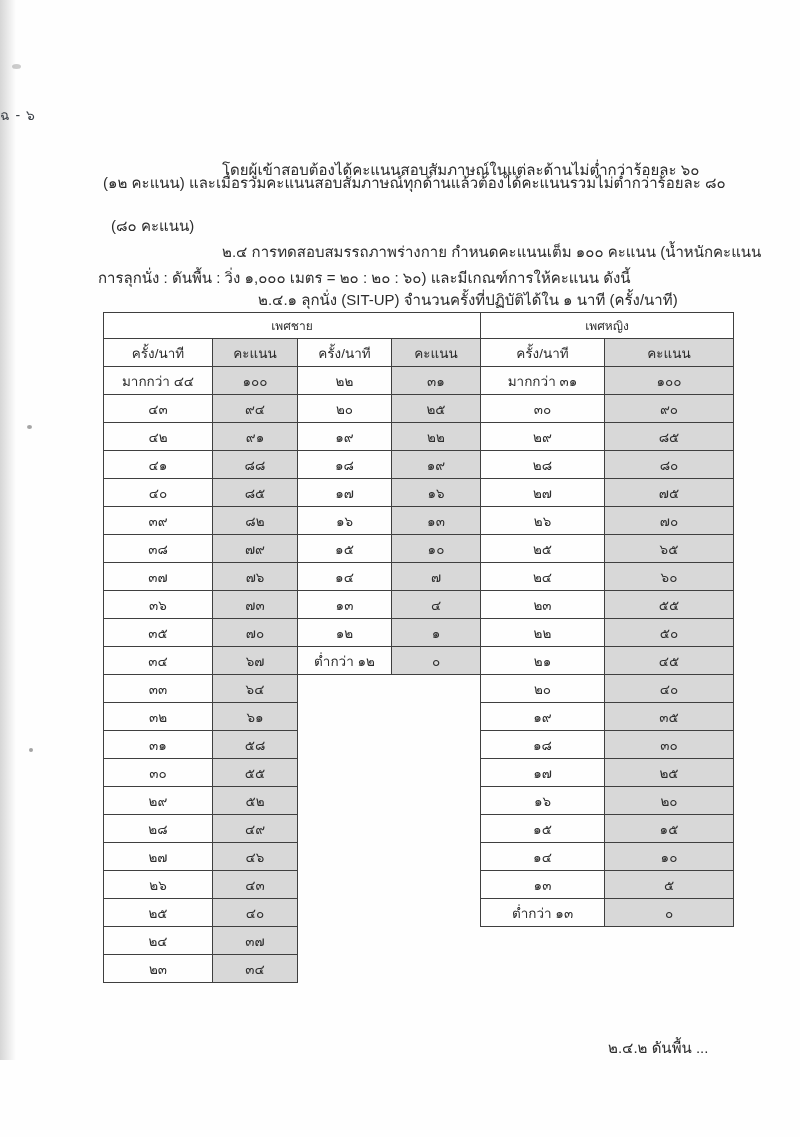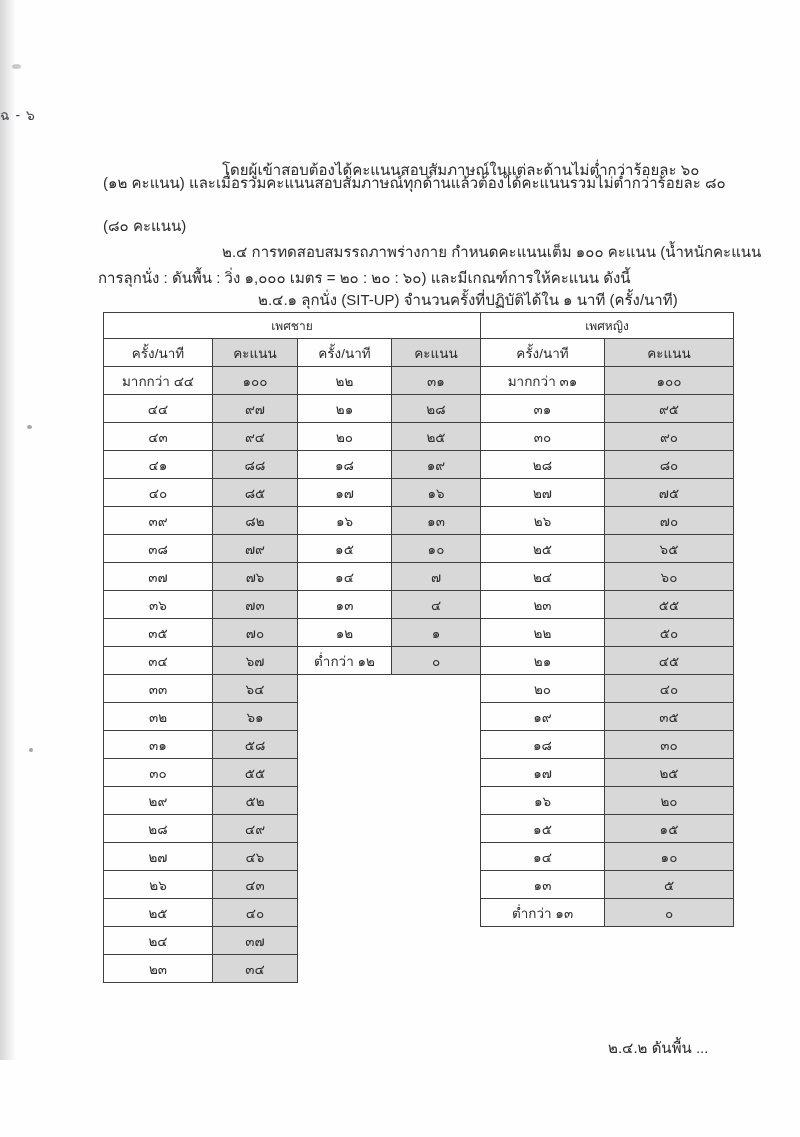--- a/index.html
+++ b/index.html
@@ -22,21 +22,21 @@
 
   .page-number{
     position:absolute;top:104px;left:0;right:0;
     font-size:14px;letter-spacing:1px;color:#3a3f46;
   }
   .para-line{
     position:absolute;white-space:nowrap;font-size:15px;color:#2c2c2c;
   }
   .line1{left:222px;top:158px;}
   .line2{left:103px;top:171px;}
-  .line3{left:103px;top:214px;}
+  .line3{left:111px;top:214px;}
   .line4{left:222px;top:240px;}
   .line5{left:98px; top:266px;}
   .line6{left:258px;top:288px;}
 
   table.score-table{
     position:absolute;left:103px;top:312px;
     border-collapse:collapse;table-layout:fixed;
     font-size:13.5px;color:#2c2c2c;
   }
   .score-table td{
@@ -94,36 +94,36 @@
       </tr>
       <tr>
         <td>มากกว่า ๔๔</td>
         <td class="shade">๑๐๐</td>
         <td>๒๒</td>
         <td class="shade">๓๑</td>
         <td>มากกว่า ๓๑</td>
         <td class="shade">๑๐๐</td>
       </tr>
       <tr>
-        <td>๔๔</td>
-        <td class="shade">๙๗</td>
-        <td>๒๑</td>
-        <td class="shade">๒๘</td>
-        <td>๓๑</td>
-        <td class="shade">๙๕</td>
-      </tr>
-      <tr>
         <td>๔๓</td>
         <td class="shade">๙๔</td>
         <td>๒๐</td>
         <td class="shade">๒๕</td>
         <td>๓๐</td>
         <td class="shade">๙๐</td>
       </tr>
       <tr>
+        <td>๔๒</td>
+        <td class="shade">๙๑</td>
+        <td>๑๙</td>
+        <td class="shade">๒๒</td>
+        <td>๒๙</td>
+        <td class="shade">๘๕</td>
+      </tr>
+      <tr>
         <td>๔๑</td>
         <td class="shade">๘๘</td>
         <td>๑๘</td>
         <td class="shade">๑๙</td>
         <td>๒๘</td>
         <td class="shade">๘๐</td>
       </tr>
       <tr>
         <td>๔๐</td>
         <td class="shade">๘๕</td>

